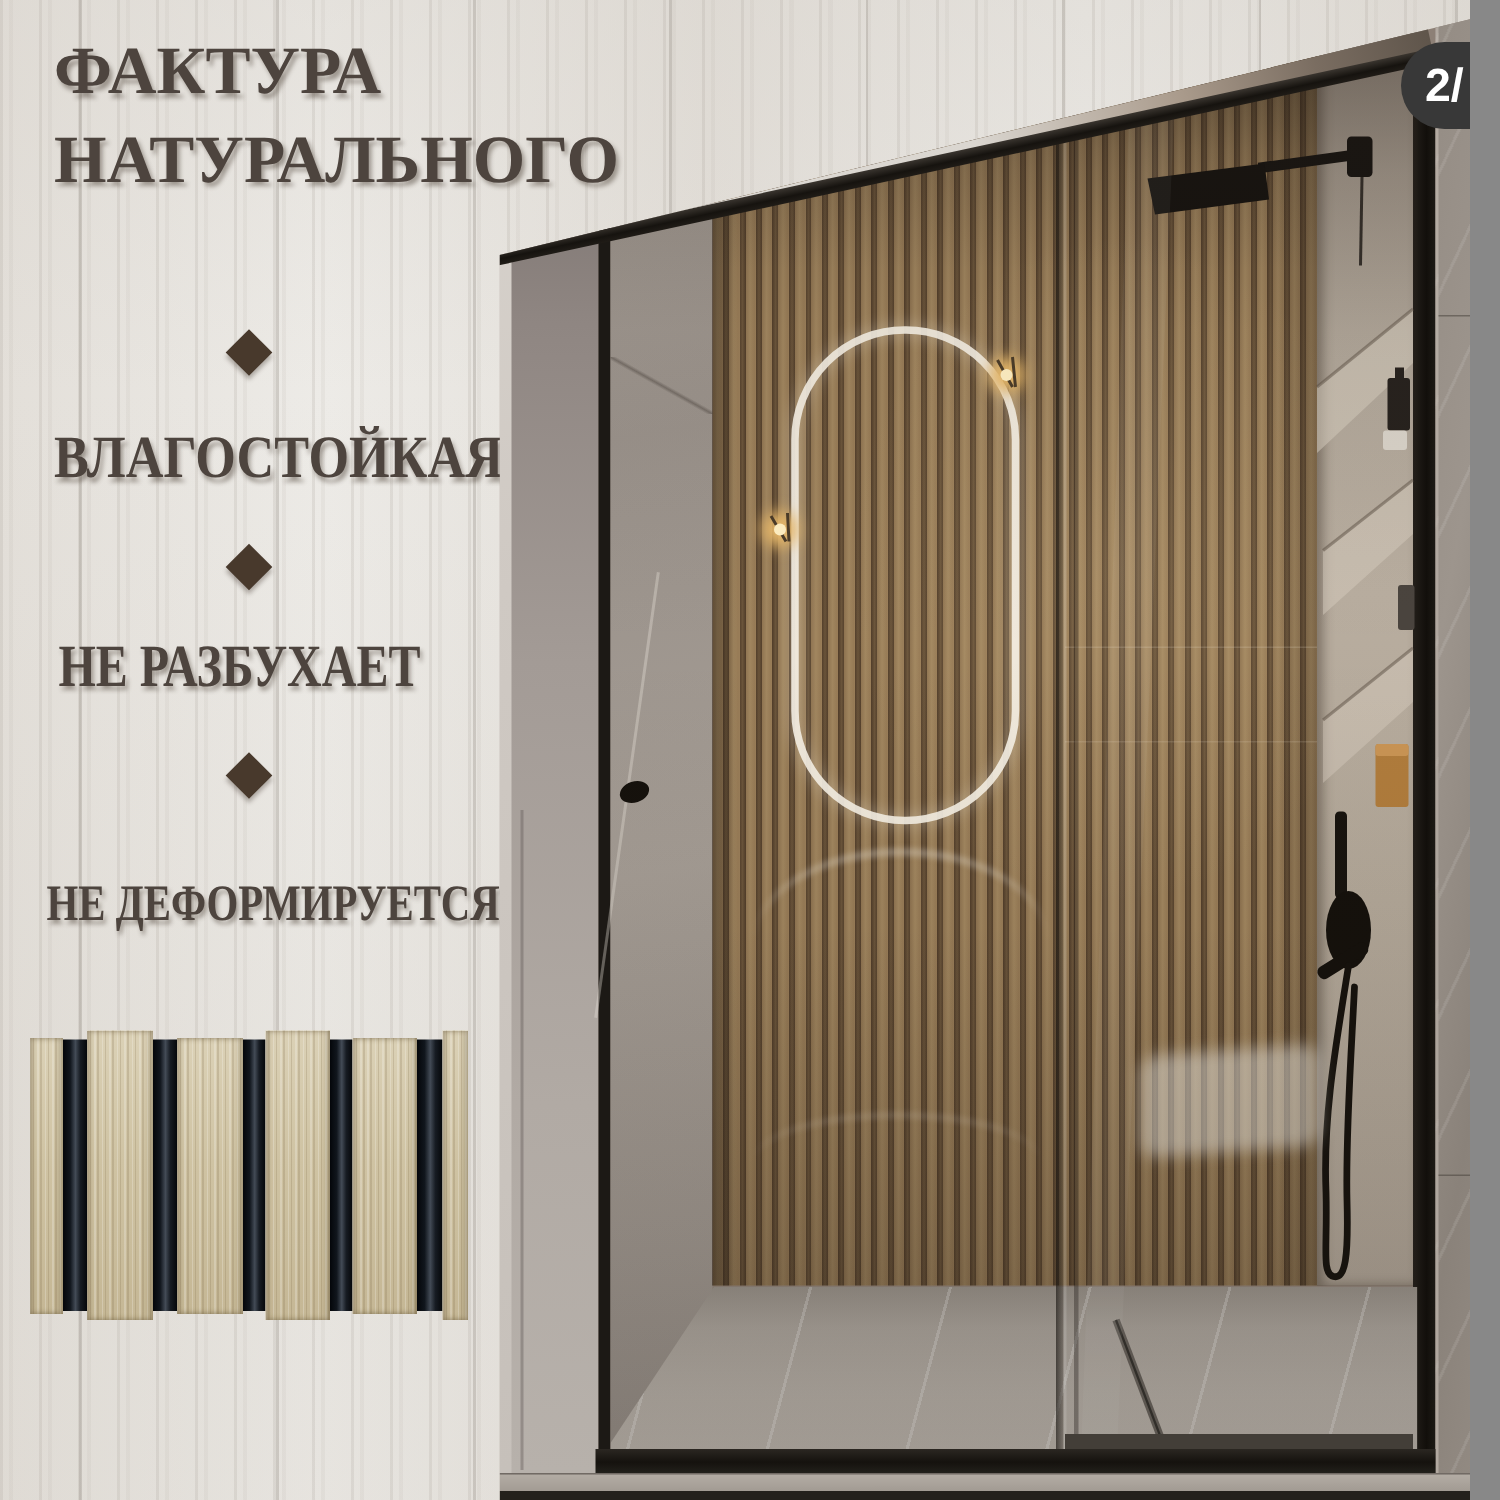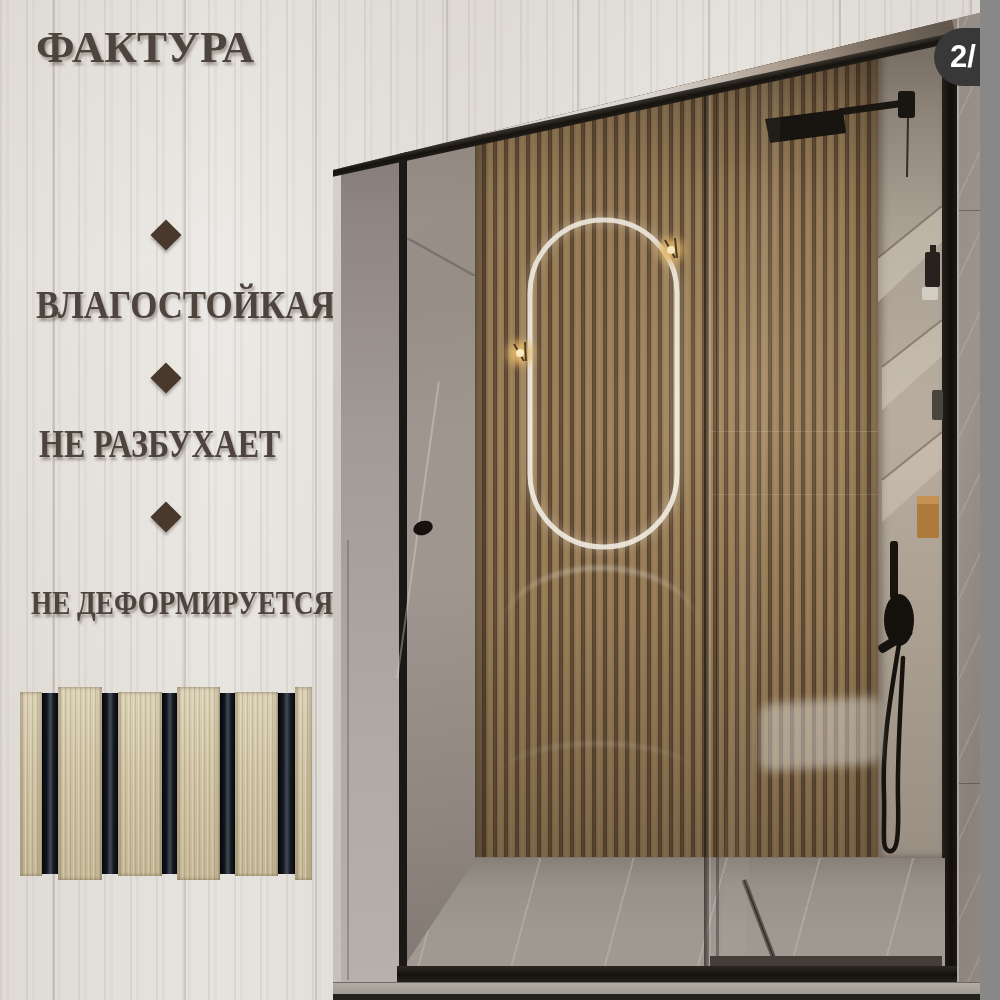--- a/index.html
+++ b/index.html
@@ -110,20 +110,21 @@
     font-size:31px;display:flex;align-items:center;padding-left:16px;box-sizing:border-box;}
 </style>
 </head>
 <body>
 
 <div id="canvas">
   <div class="bg"></div>
 
   <div class="headline">
     <div>ФАКТУРА</div>
+    <div>НАТУРАЛЬНОГО</div>
   </div>
   <div class="diamond" id="d1"></div>
   <div class="feature" id="f1">ВЛАГОСТОЙКАЯ</div>
   <div class="diamond" id="d2"></div>
   <div class="feature" id="f2">НЕ РАЗБУХАЕТ</div>
   <div class="diamond" id="d3"></div>
   <div class="feature" id="f3">НЕ ДЕФОРМИРУЕТСЯ</div>
 
   <div class="sample">
     <div class="sl s" style="width:22px"></div>

